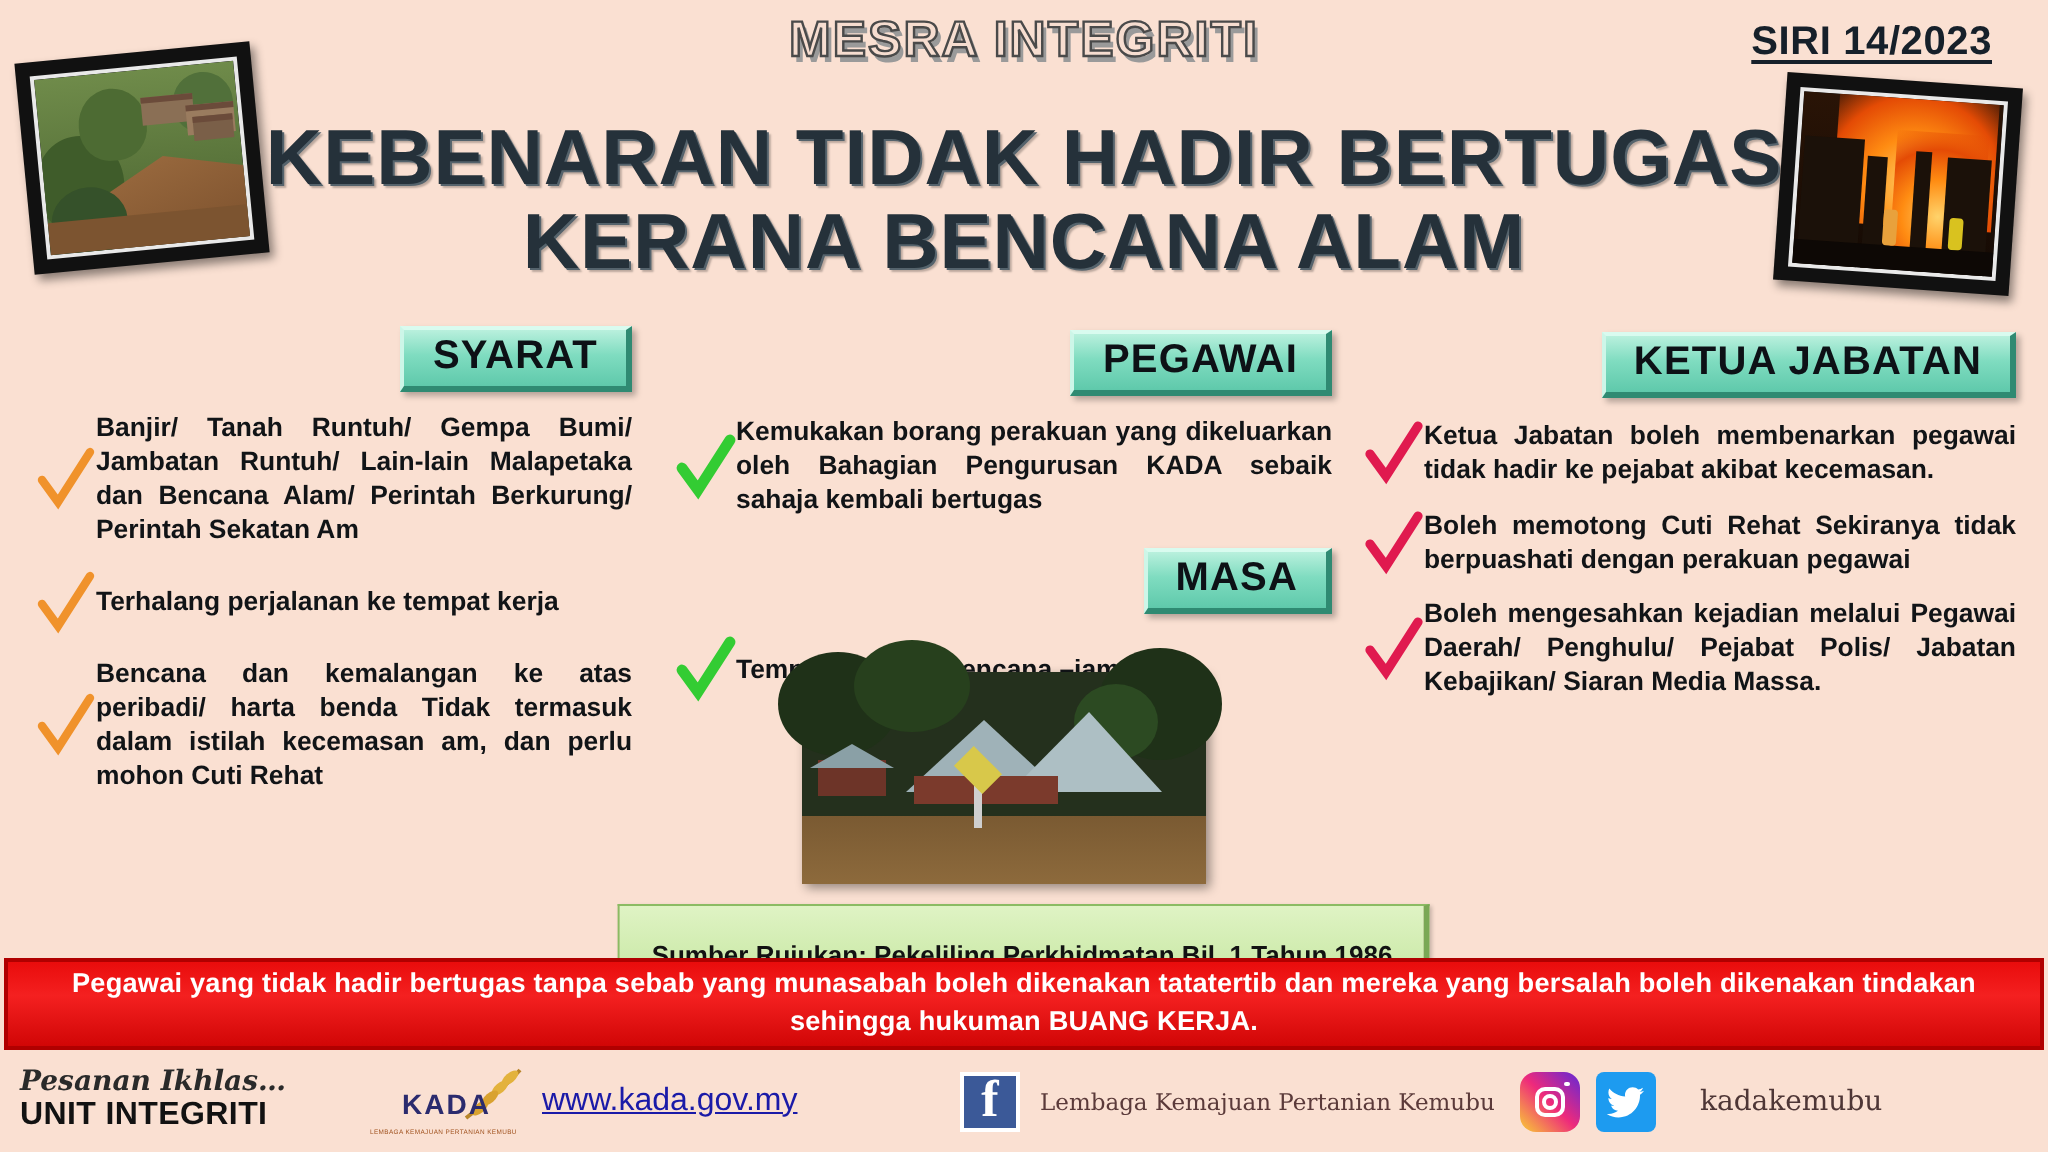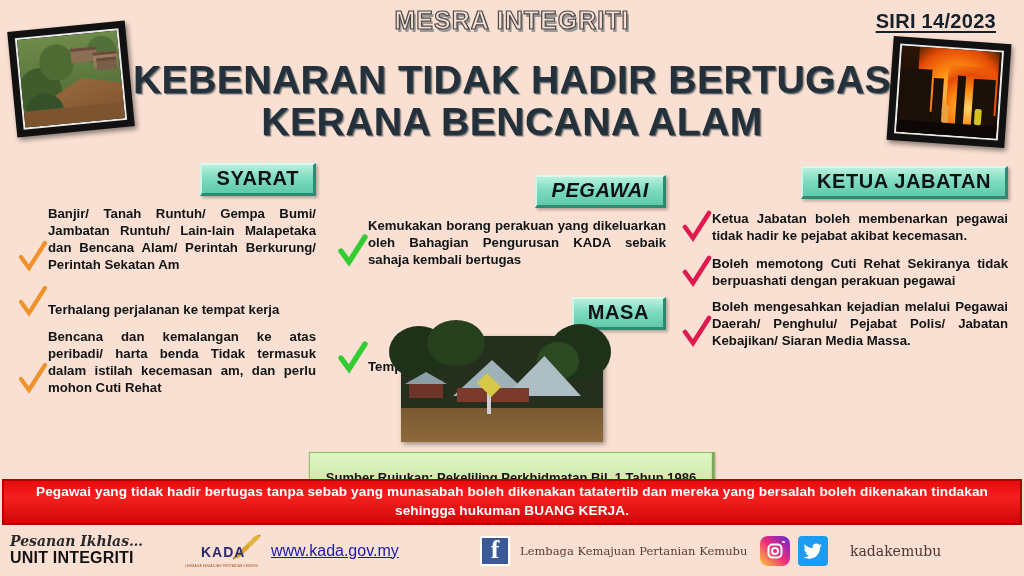--- a/index.html
+++ b/index.html
@@ -115,28 +115,28 @@
     border-bottom: 3px solid #2f8a72;
     padding: 2px 14px 3px 14px;
     font-size: 20px;
     font-weight: bold;
     color: #0d1116;
     letter-spacing: .6px;
     box-shadow: 2px 2px 3px rgba(0,0,0,.28);
   }
   .badge-row { text-align: right; }
   #badge-syarat-row { margin-top: 5px; }
-  #badge-pegawai-row { margin-top: 17px; font-style: italic; }
+  #badge-pegawai-row { margin-top: 7px; }
   #badge-ketua-row { margin-top: 8px; }
-  #badge-masa-row { margin-top: 29px; }
+  #badge-masa-row { margin-top: 16px; }
 
   .bullets { margin-top: 9px; }
   .bullet {
     display: flex;
-    align-items: flex-end;
+    align-items: center;
     margin-bottom: 9px;
   }
   .check {
     flex: 0 0 30px;
     width: 30px; height: 34px;
     position: relative;
     margin-top: 2px;
   }
   .check svg { position: absolute; left: 0; top: 0; }
   .btext {

